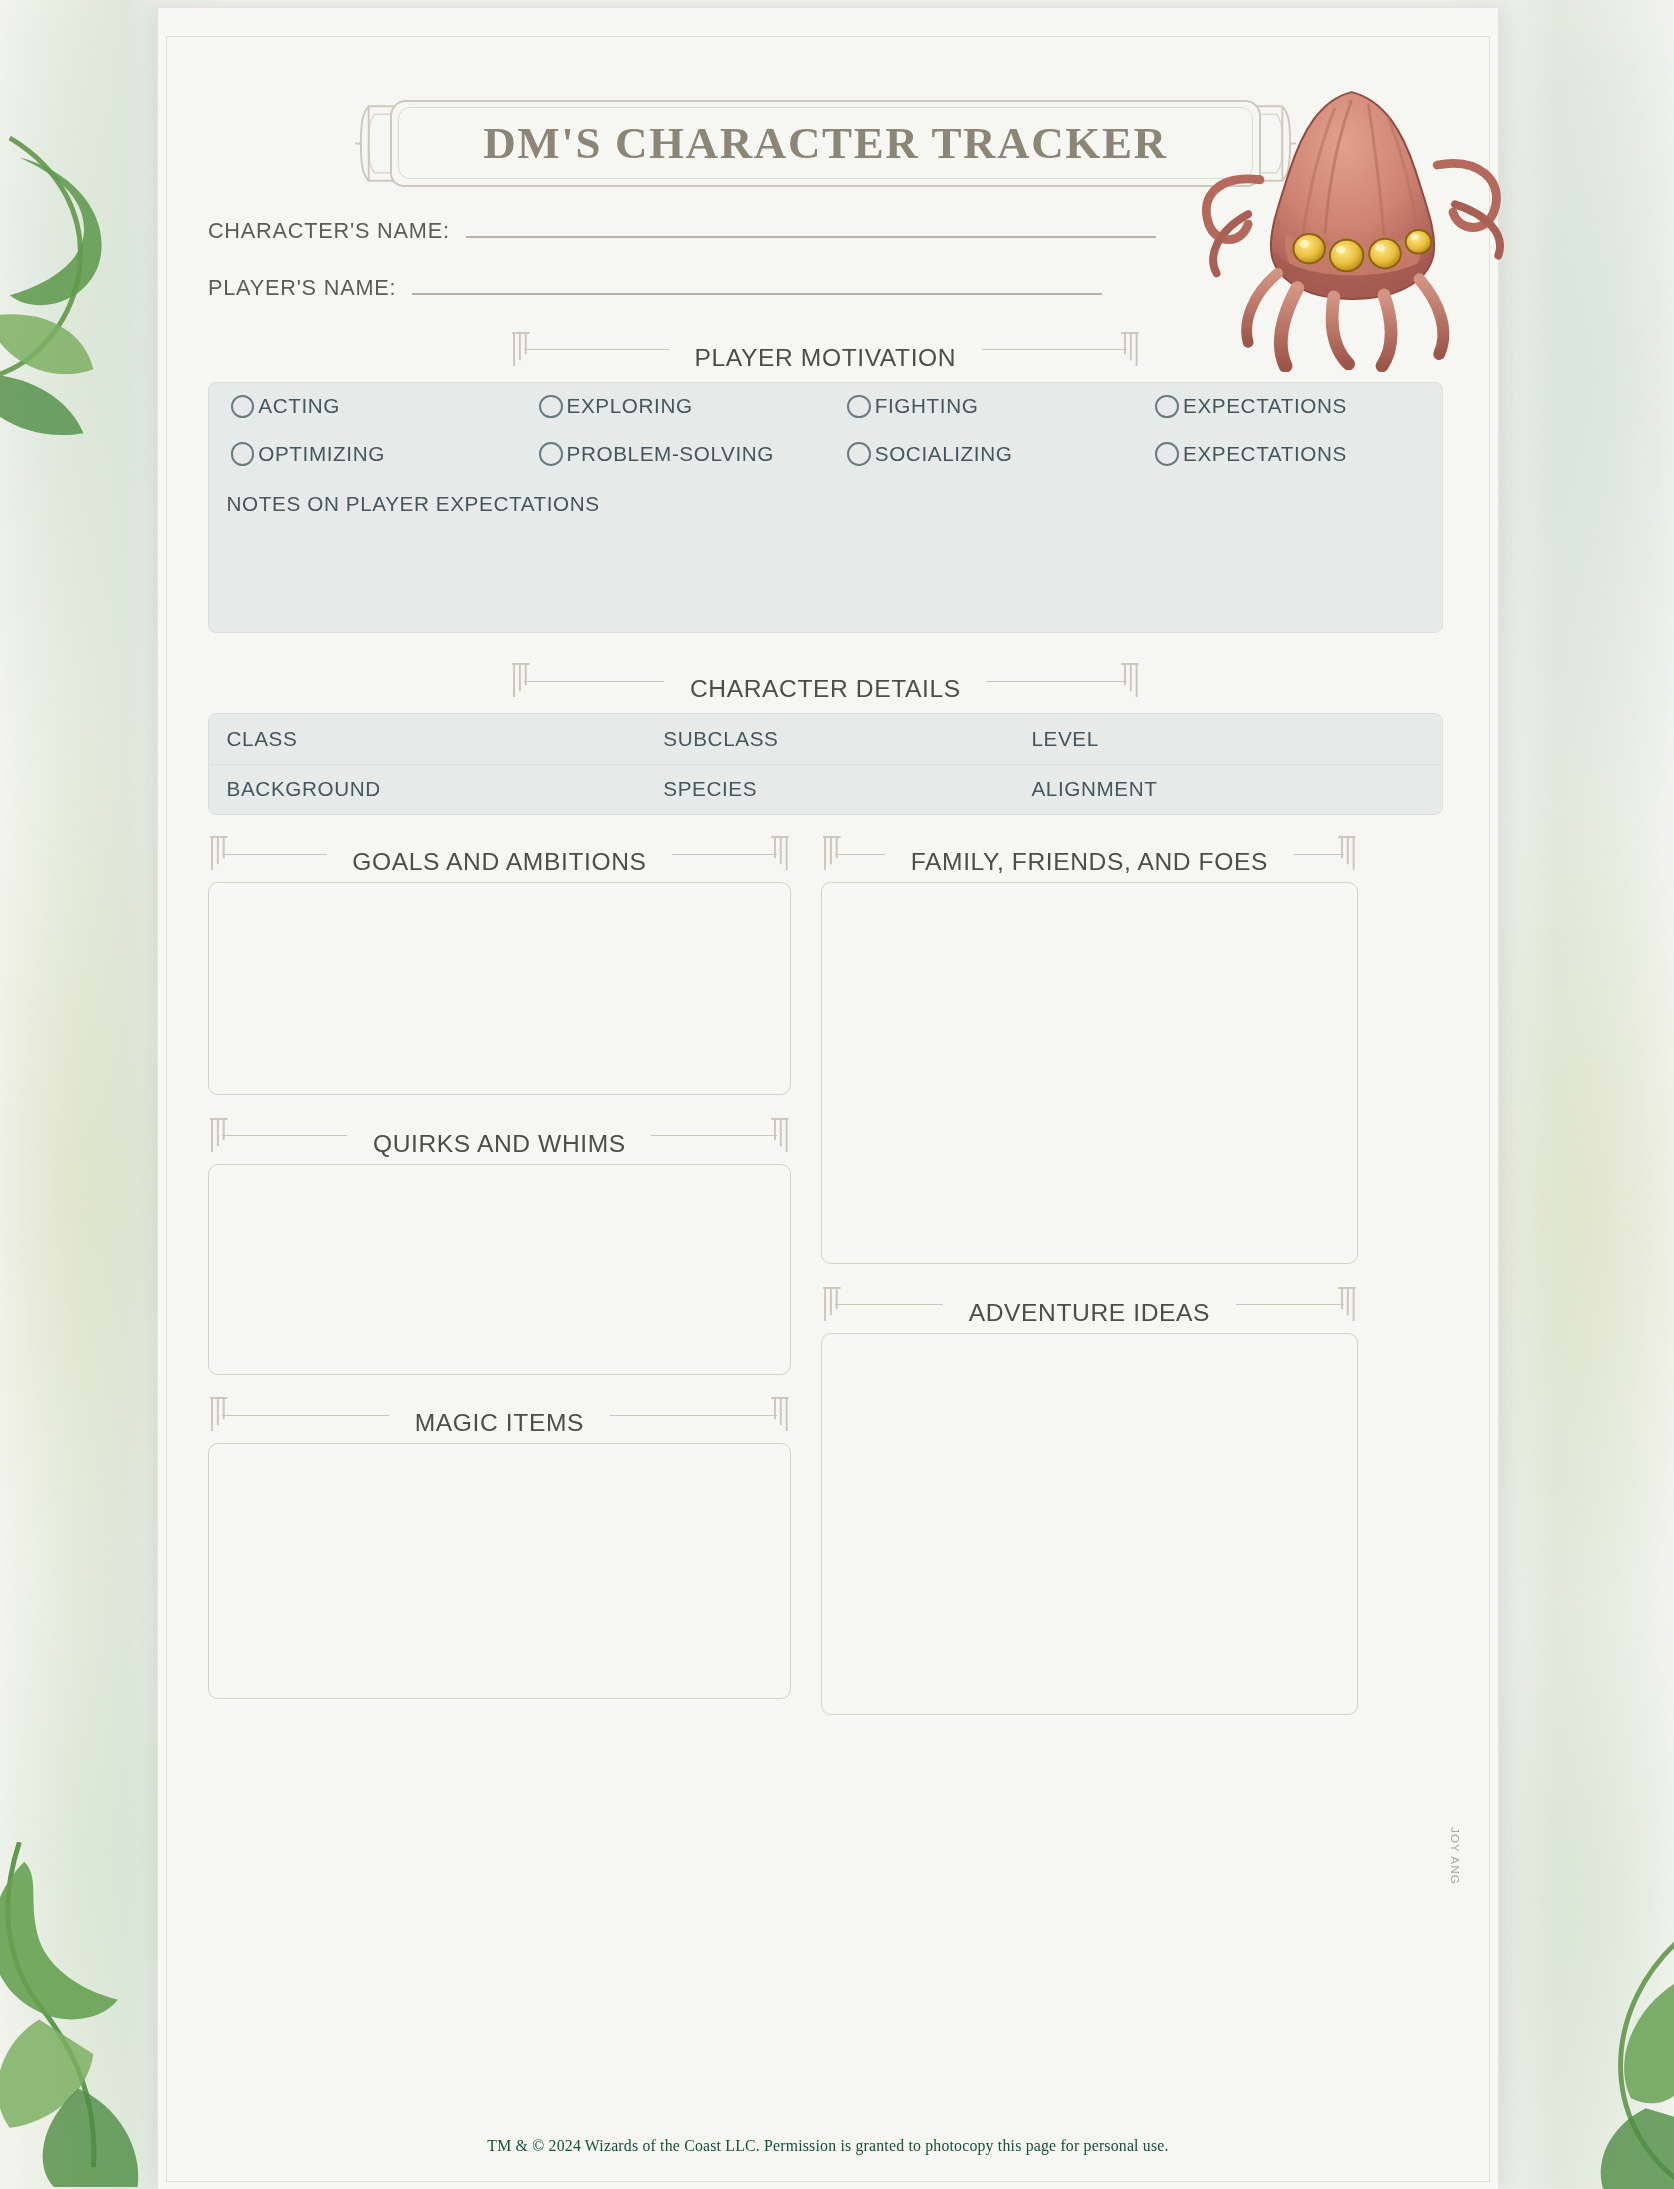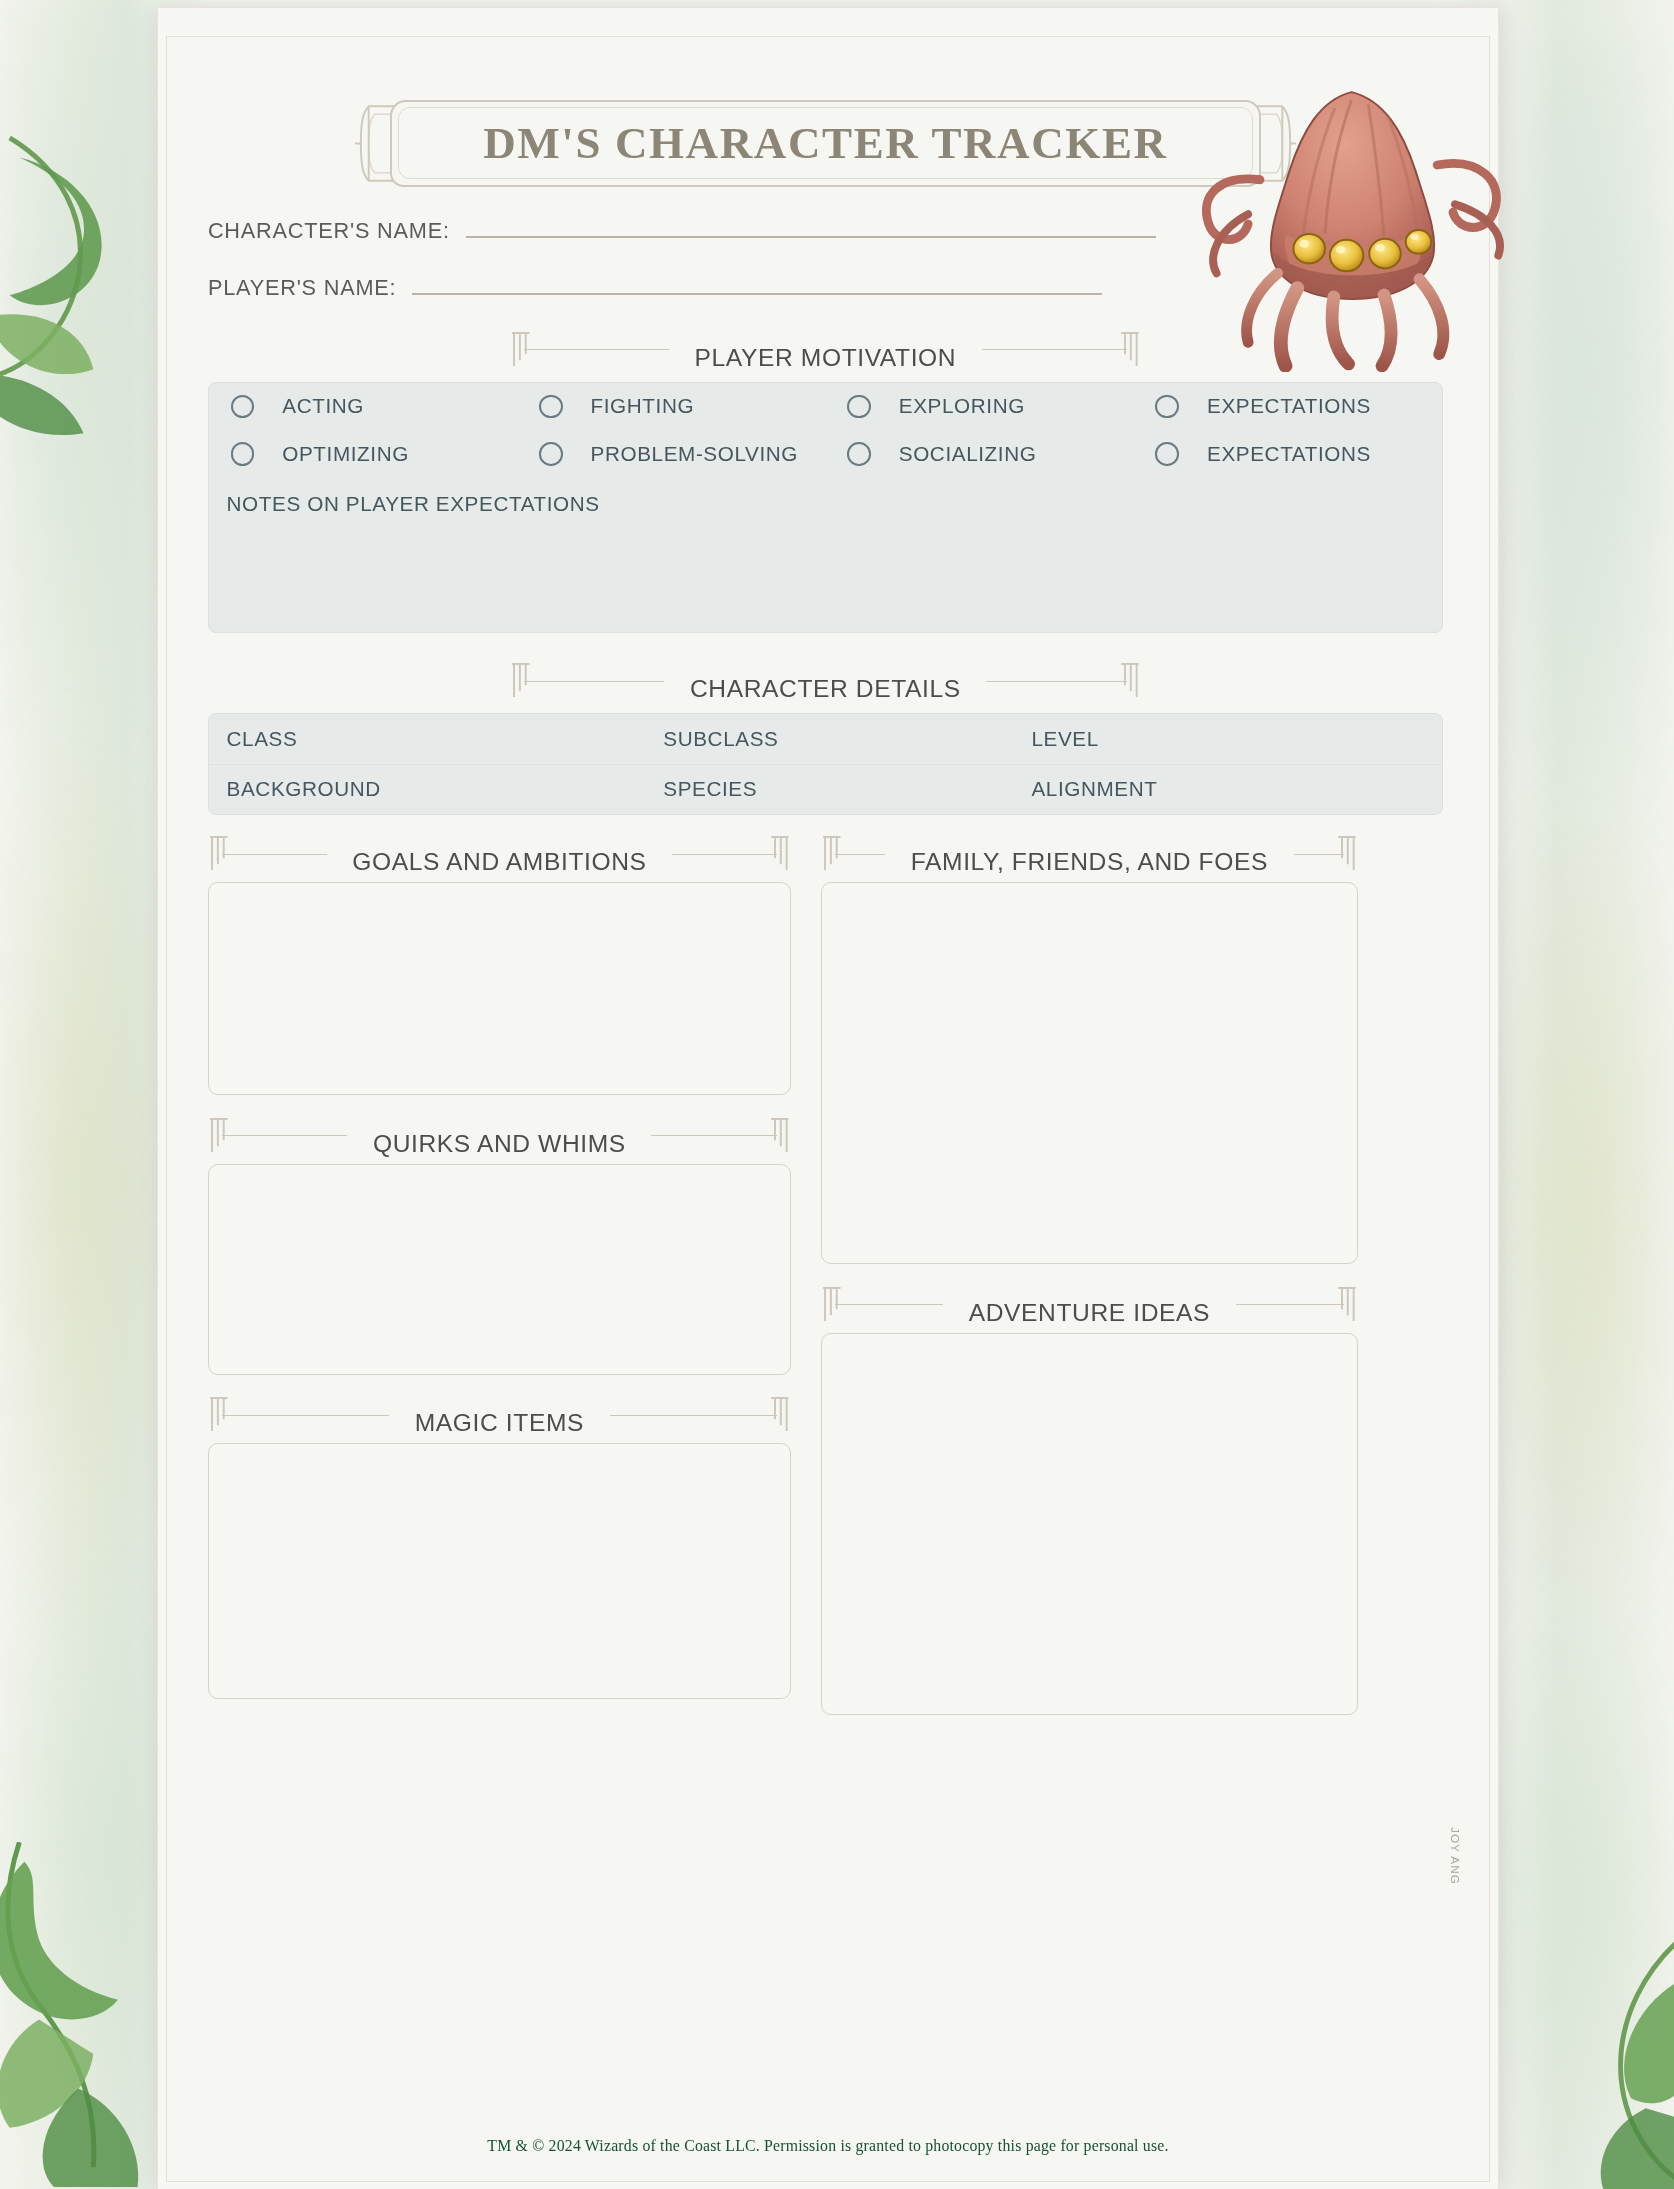--- a/index.html
+++ b/index.html
@@ -173,21 +173,21 @@
     border-radius: 7.9px;
     overflow: hidden;
   }
   .motivation-grid {
     display: grid;
     grid-template-columns: 1fr 1fr 1fr 1fr;
   }
   .mot-item {
     display: flex;
     align-items: center;
-    gap: 28px;
+    gap: 4px;
     padding: 11.8px 9.9px 11.8px 21.7px;
     font-size: 20.7px;
     letter-spacing: 0.6px;
     color: #46565e;
   }
   .mot-item .circle {
     width: 19.7px; height: 19.7px;
     border: 2px solid #6a7b82;
     border-radius: 50%;
     flex: 0 0 auto;
@@ -341,25 +341,25 @@
       </div>
 
       <div class="shade-box">
         <div class="motivation-grid">
           <div class="mot-item">
             <span class="circle"></span>
             <span>ACTING</span>
           </div>
           <div class="mot-item">
             <span class="circle"></span>
+            <span>EXPLORING</span>
+          </div>
+          <div class="mot-item">
+            <span class="circle"></span>
             <span>FIGHTING</span>
-          </div>
-          <div class="mot-item">
-            <span class="circle"></span>
-            <span>EXPLORING</span>
           </div>
           <div class="mot-item">
             <span class="circle"></span>
             <span>EXPECTATIONS</span>
           </div>
           <div class="mot-item">
             <span class="circle"></span>
             <span>OPTIMIZING</span>
           </div>
           <div class="mot-item">

